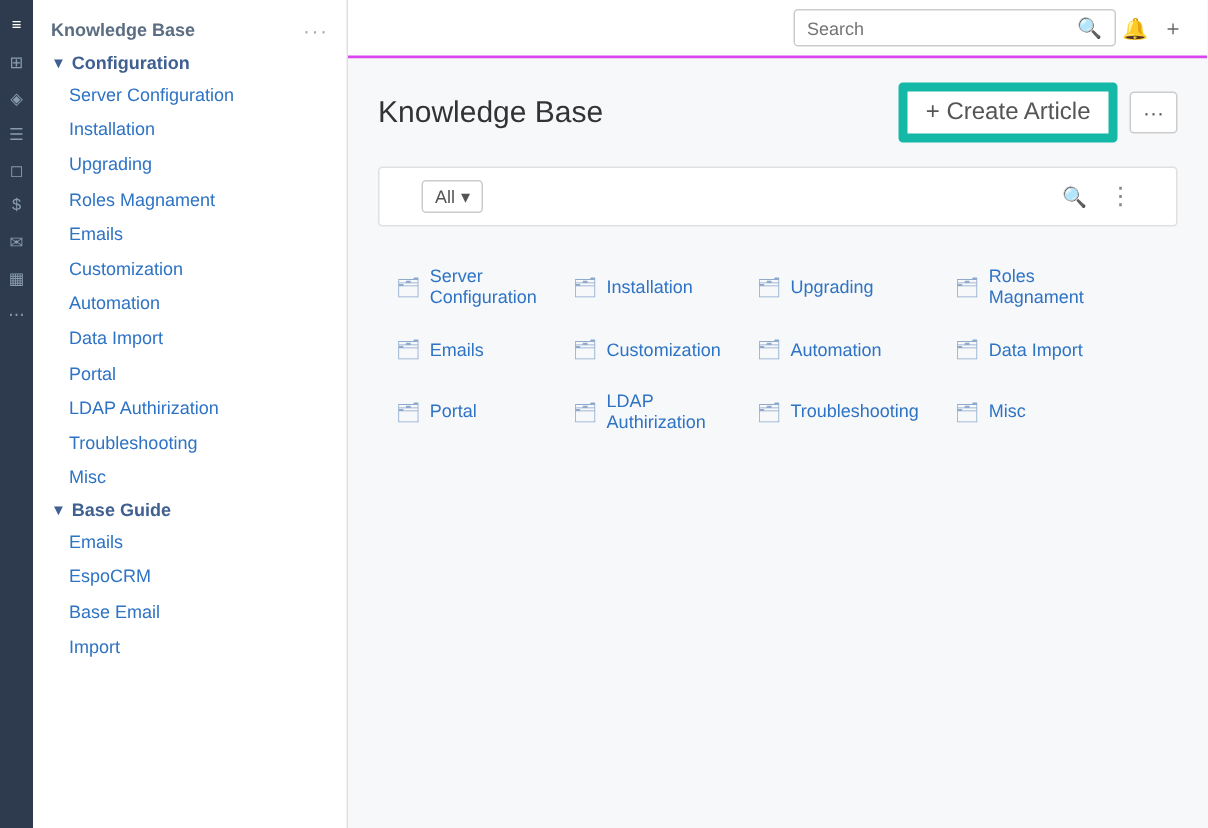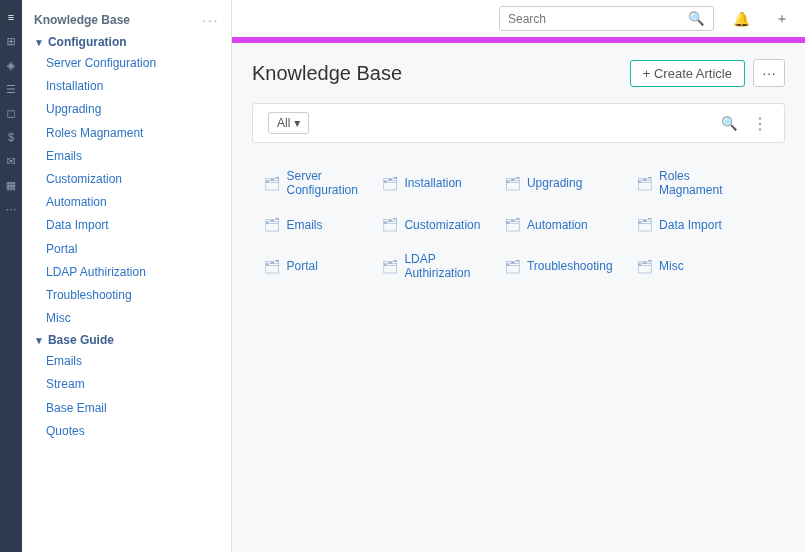--- a/index.html
+++ b/index.html
@@ -94,22 +94,22 @@
       overflow: hidden;
     }
 
     
     .topbar {
       display: flex;
       align-items: center;
       justify-content: flex-end;
       padding: 6px 12px;
       background: #fff;
-      border-bottom: 6px solid #d946ef;
-      gap: 16px;
+      border-bottom: 2px solid #d946ef;
+      gap: 1px;
     }
     .search-box {
       display: flex;
       align-items: center;
       border: 1px solid #ccc;
       border-radius: 3px;
       overflow: hidden;
       background: #fff;
     }
     .search-input {
@@ -154,24 +154,24 @@
       color: #333;
     }
     .page-actions {
       display: flex;
       align-items: center;
       gap: 8px;
     }
 
     .create-btn {
       background: #fff;
-      border: 1px solid #14b8a6;
+      border: 6px solid #14b8a6;
       border-radius: 3px;
       padding: 5px 12px;
-      font-size: 13px;
+      font-size: 16px;
       cursor: pointer;
       color: #555;
       display: flex;
       align-items: center;
       gap: 4px;
     }
 
     .more-btn {
       background: #fff;
       border: 1px solid #ccc;
@@ -182,21 +182,21 @@
       font-size: 14px;
     }
 
     
     .filter-bar {
       display: flex;
       align-items: center;
       gap: 8px;
       margin-bottom: 16px;
       background: #fff;
-      padding: 8px 15px;
+      padding: 8px 28px;
       border: 1px solid #e0e0e0;
       border-radius: 3px;
     }
     .filter-select {
       display: flex;
       align-items: center;
       gap: 4px;
       font-size: 12px;
       color: #555;
       cursor: pointer;
@@ -288,23 +288,23 @@
     <div class="sidebar-item">Portal</div>
     <div class="sidebar-item">LDAP Authirization</div>
     <div class="sidebar-item">Troubleshooting</div>
     <div class="sidebar-item">Misc</div>
 
     <div class="sidebar-group-label">
       <span class="arrow">▼</span>
       <span>Base Guide</span>
     </div>
     <div class="sidebar-item">Emails</div>
-    <div class="sidebar-item">Stream</div>
+    <div class="sidebar-item">EspoCRM</div>
     <div class="sidebar-item">Base Email</div>
-    <div class="sidebar-item">Quotes</div>
+    <div class="sidebar-item">Import</div>
   </div>
 </div>
 
 <div class="main">
 
   <div class="topbar">
     <div class="search-box">
       <input class="search-input" type="text" placeholder="Search" style="">
       <button class="search-btn">🔍</button>
     </div>

